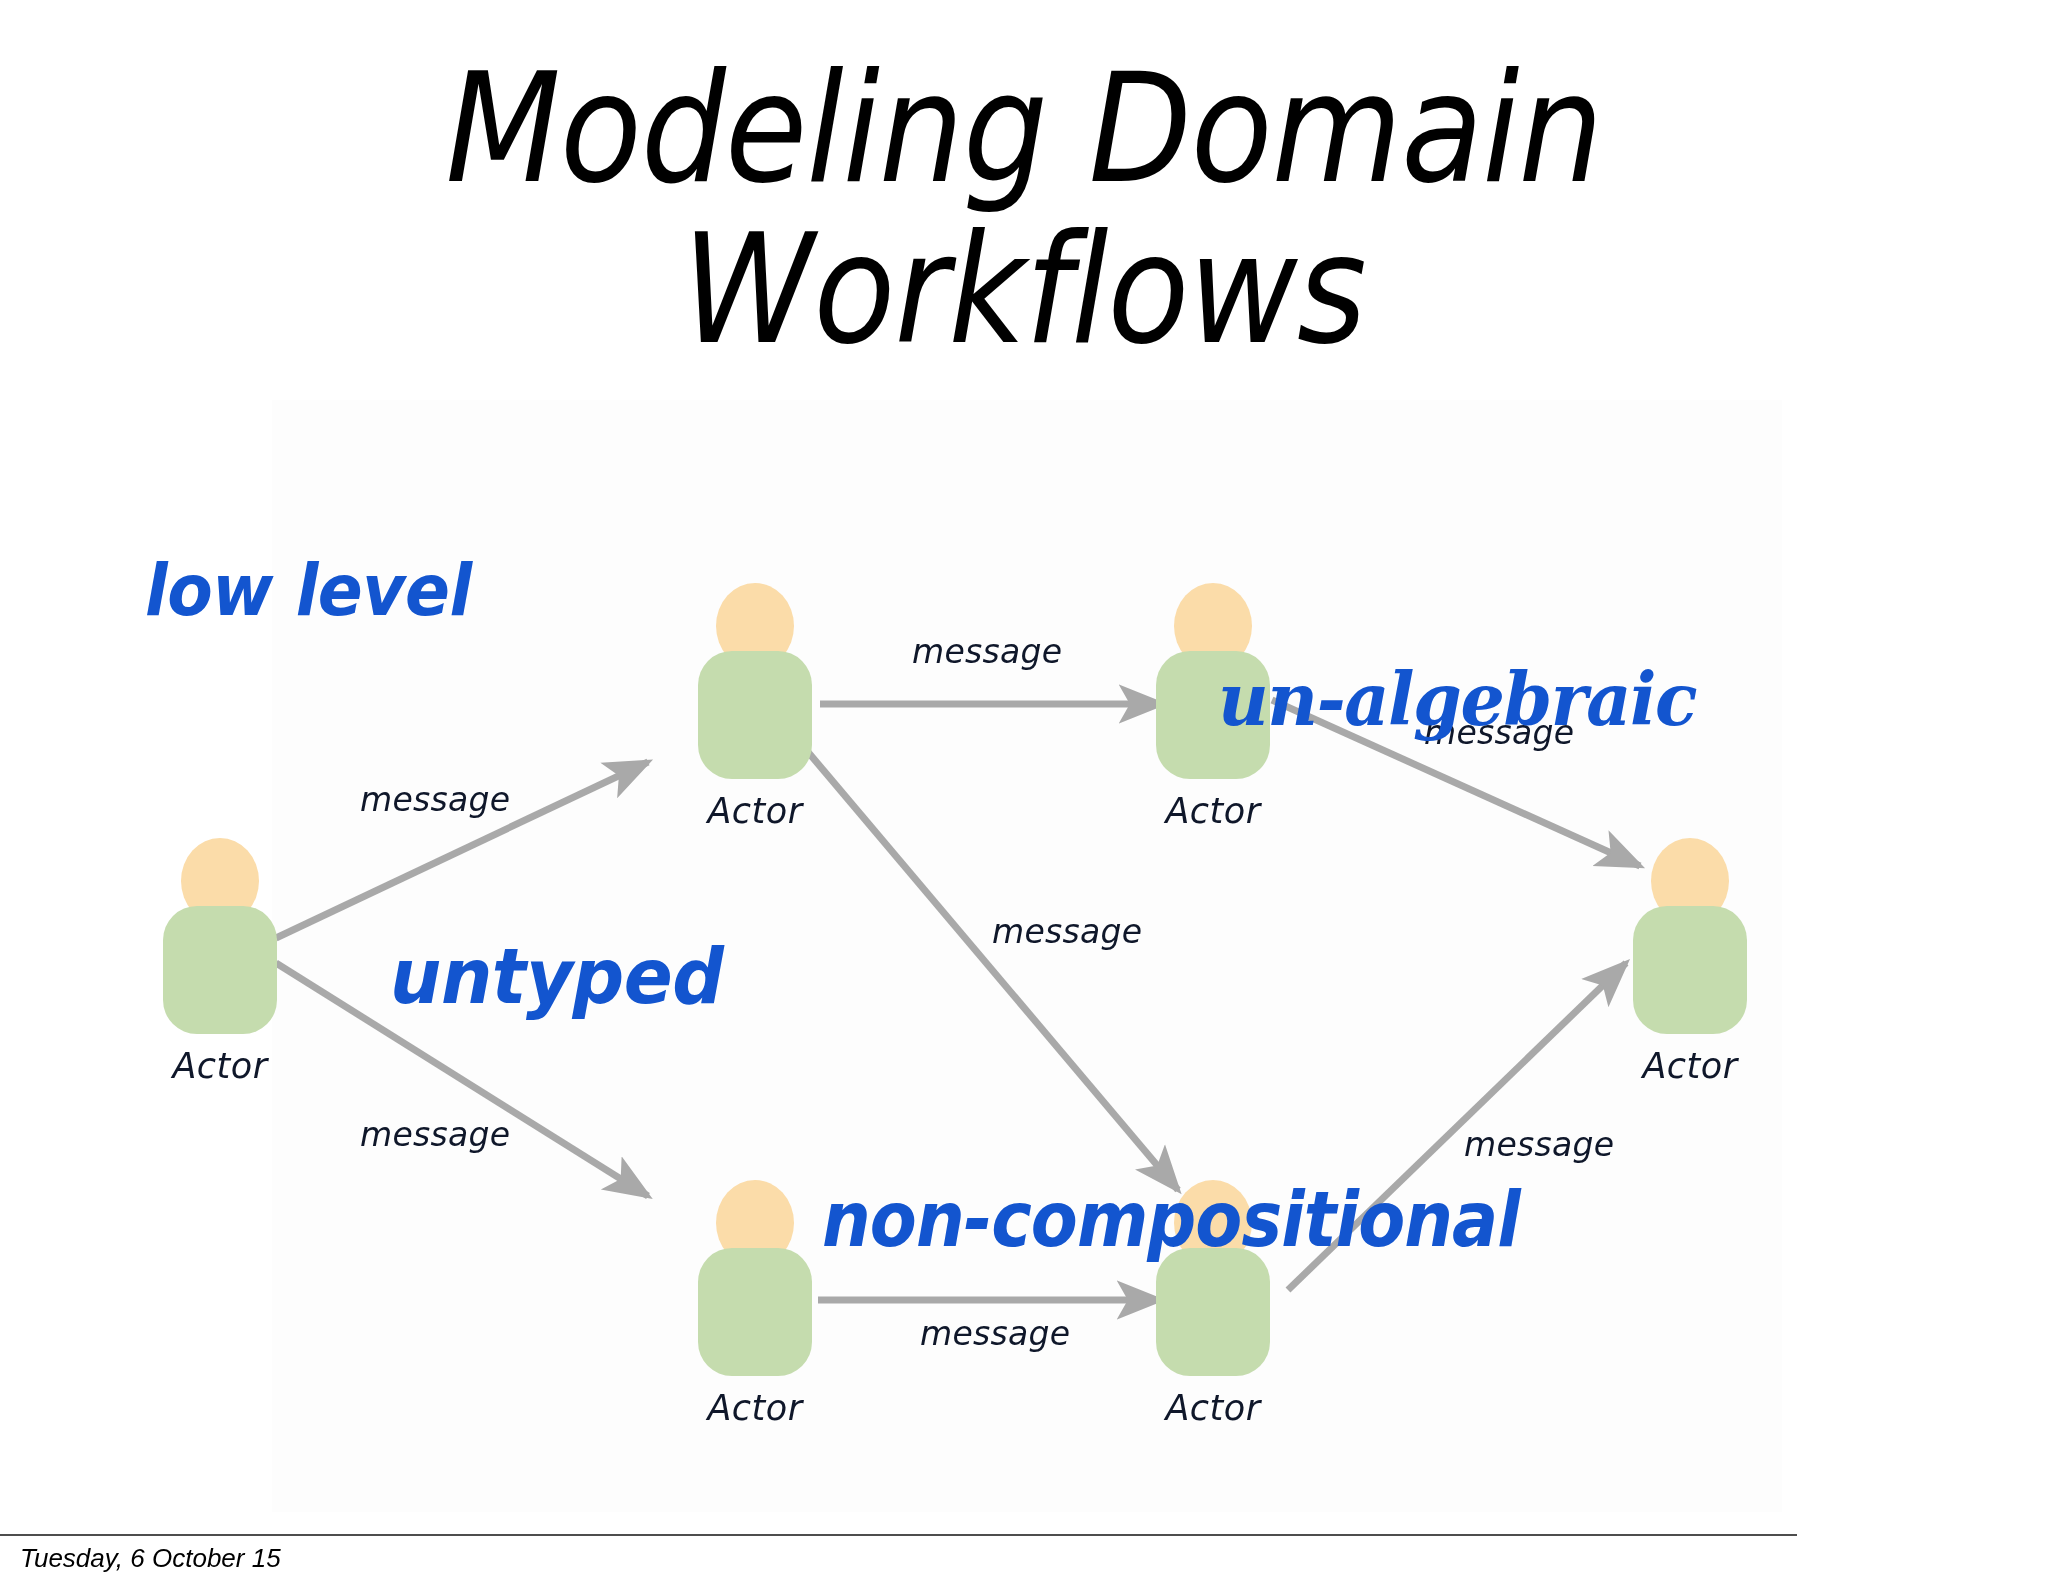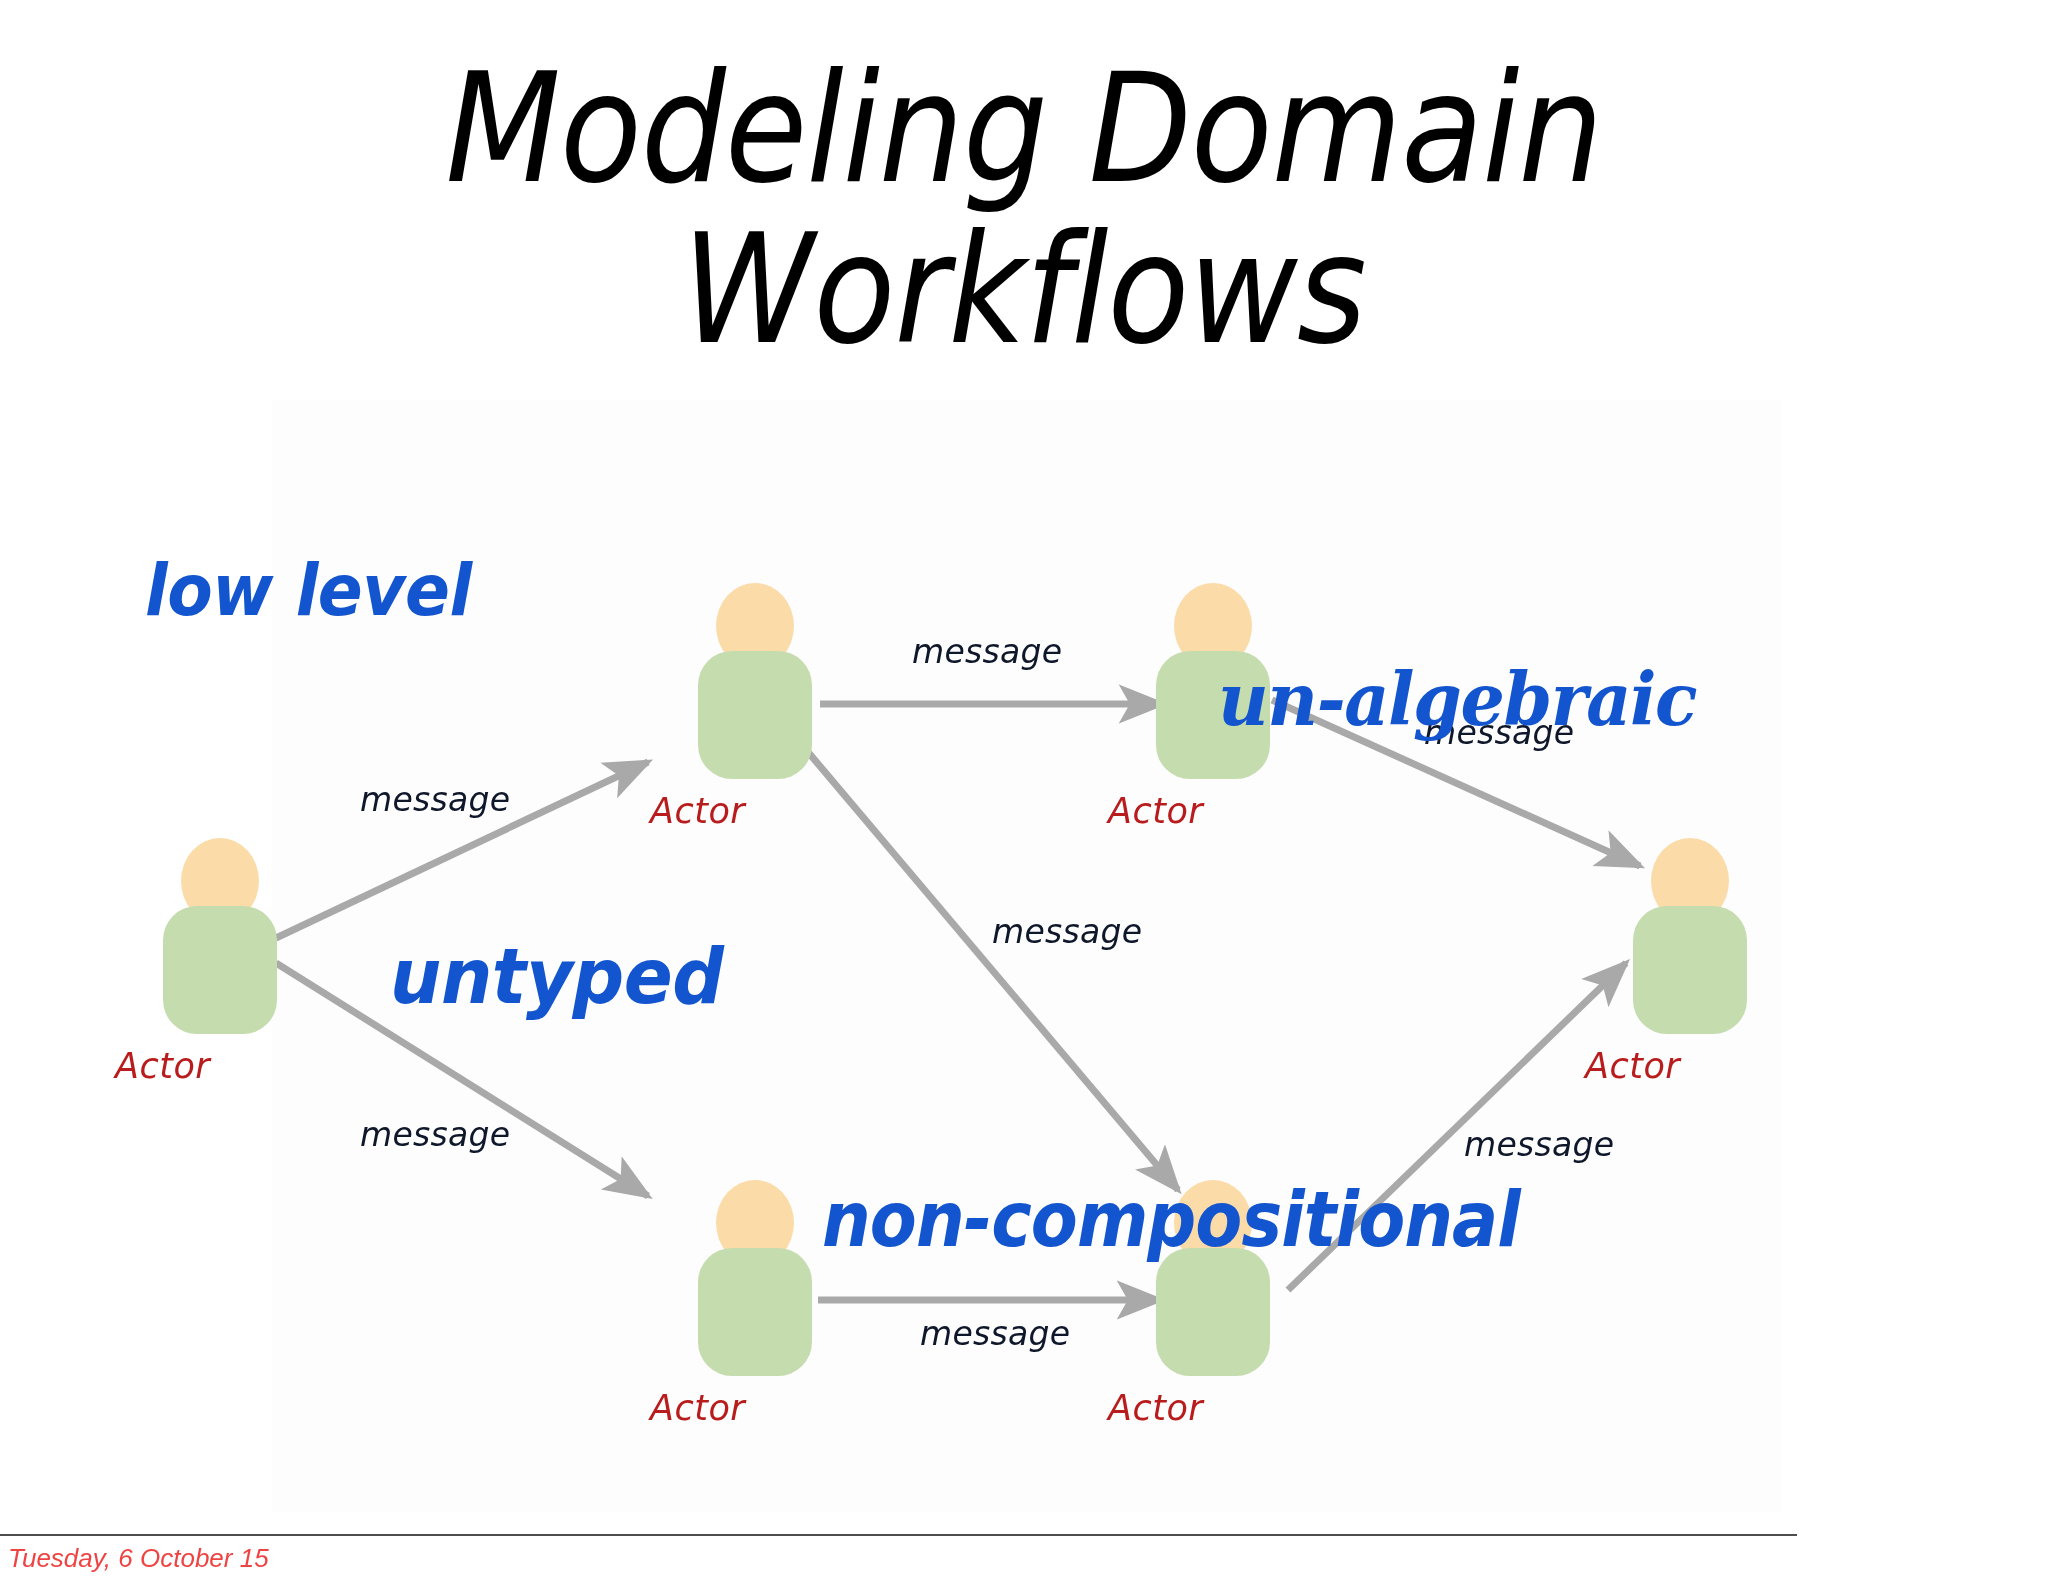--- a/index.html
+++ b/index.html
@@ -78,24 +78,25 @@
     width: 114px;
     height: 128px;
     border-radius: 34px;
     background: #c5dcae;
   }
   .actor .caption {
     position: absolute;
     left: -40px;
     top: 208px;
     width: 210px;
+    text-align: center;
     font-family: "DejaVu Sans", sans-serif;
     font-weight: 300;
     font-size: 35px;
-    color: #b91c1c;
+    color: #0f172a;
     letter-spacing: 0.5px;
   }
 
   
   .msg {
     position: absolute;
     font-family: "DejaVu Sans", sans-serif;
     font-weight: 300;
     font-size: 33px;
     color: #0f172a;
@@ -150,25 +151,25 @@
   #footer-rule {
     position: absolute;
     left: 0;
     top: 1534px;
     width: 2048px;
     height: 2px;
     background: #4d4d4d;
   }
   #footer-date {
     position: absolute;
-    left: 8px;
+    left: 20px;
     top: 1543px;
     font-family: "Liberation Sans", sans-serif;
     font-size: 26px;
-    color: #ef4444;
+    color: #000000;
   }
 </style>
 </head>
 <body>
 
 <div id="slide">
 
   <div id="panel"></div>
 
   <div id="title">Modeling Domain

